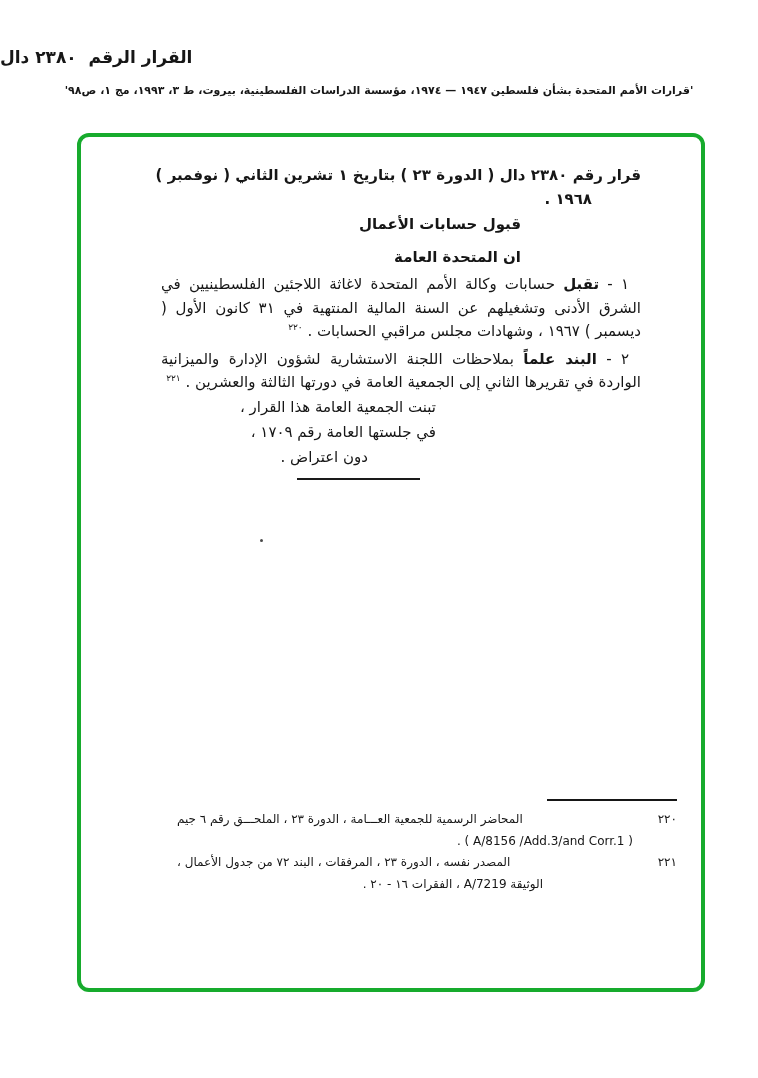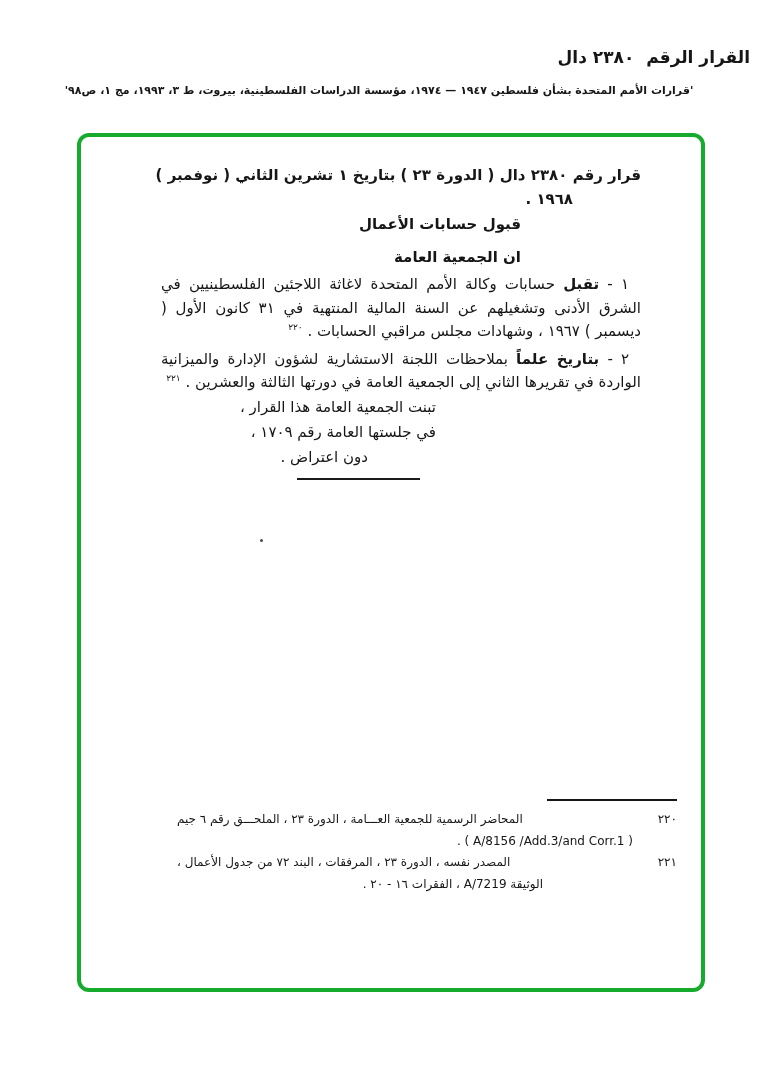--- a/index.html
+++ b/index.html
@@ -4,21 +4,21 @@
 <style>
   html,body { margin:0; padding:0; }
   body { font-family:"DejaVu Sans", sans-serif; }
   .page {
     position:relative; width:758px; height:1078px;
     background:#ffffff; overflow:hidden; color:#161616;
   }
   
   .hdr-title {
     position:absolute; top:47px; left:0; right:8px;
-    text-align:right; direction:rtl;
+    text-align:left; direction:rtl;
     font-weight:bold; font-size:17px; letter-spacing:0.5px;
   }
   .hdr-source {
     position:absolute; top:84px; left:0; right:0;
     text-align:center; direction:rtl;
     font-weight:bold; font-size:11px;
   }
   
   .doc-box {
     position:absolute; left:77px; top:133px;
@@ -27,21 +27,21 @@
     background:#ffffff;
   }
   
   .content {
     position:absolute; top:0; left:0; right:0;
     padding:26px 60px 0 64px;
     direction:rtl; text-align:right;
     font-size:15px; line-height:24px;
   }
   .res-heading { font-weight:bold; font-size:15px; white-space:nowrap; }
-  .res-heading2 { margin-right:68px; white-space:nowrap; }
+  .res-heading2 { margin-right:49px; white-space:nowrap; }
   .subject { font-weight:bold; margin-right:120px; margin-top:1px; }
   .opener  { font-weight:bold; margin-right:120px; margin-top:9px; }
   .para {
     margin:4px 0 0 16px; text-align:justify; text-indent:12px;
     line-height:23.5px;
   }
   .para .lead { font-weight:bold; }
   .para sup { font-size:9px; line-height:0; }
   .adoption { line-height:25px; }
   .adopt-l1, .adopt-l2 { margin-right:205px; }
@@ -71,25 +71,25 @@
 
   <div class="hdr-title">القرار الرقم&nbsp;&nbsp;٢٣٨٠ دال</div>
   <div class="hdr-source">'قرارات الأمم المتحدة بشأن فلسطين ١٩٤٧ — ١٩٧٤، مؤسسة الدراسات الفلسطينية، بيروت، ط ٣، ١٩٩٣، مج ١، ص٩٨'</div>
 
   <div class="doc-box">
 
     <div class="content">
       <div class="res-heading">قرار رقم ٢٣٨٠ دال ( الدورة ٢٣ ) بتاريخ ١ تشرين الثاني ( نوفمبر )</div>
       <div class="res-heading res-heading2">١٩٦٨ .</div>
       <div class="subject">قبول حسابات الأعمال</div>
-      <div class="opener">ان الجمعية العامة</div>
+      <div class="opener">ان المتحدة العامة</div>
 
       <p class="para"><span>١ - </span><span class="lead">تقبل</span><span> حسابات وكالة الأمم المتحدة لاغاثة اللاجئين الفلسطينيين في الشرق الأدنى وتشغيلهم عن السنة المالية المنتهية في ٣١ كانون الأول ( ديسمبر ) ١٩٦٧ ، وشهادات مجلس مراقبي الحسابات . </span><sup>٢٢٠</sup></p>
 
-      <p class="para"><span>٢ - </span><span class="lead">بتاريخ علماً</span><span> بملاحظات اللجنة الاستشارية لشؤون الإدارة والميزانية الواردة في تقريرها الثاني إلى الجمعية العامة في دورتها الثالثة والعشرين . </span><sup>٢٢١</sup></p>
+      <p class="para"><span>٢ - </span><span class="lead">البند علماً</span><span> بملاحظات اللجنة الاستشارية لشؤون الإدارة والميزانية الواردة في تقريرها الثاني إلى الجمعية العامة في دورتها الثالثة والعشرين . </span><sup>٢٢١</sup></p>
 
       <div class="adoption">
         <div class="adopt-l1">تبنت الجمعية العامة هذا القرار ،</div>
         <div class="adopt-l2">في جلستها العامة رقم ١٧٠٩ ،</div>
         <div class="adopt-l3">دون اعتراض .</div>
         <div class="end-rule"></div>
       </div>
     </div>
 
     <div class="speck"></div>

